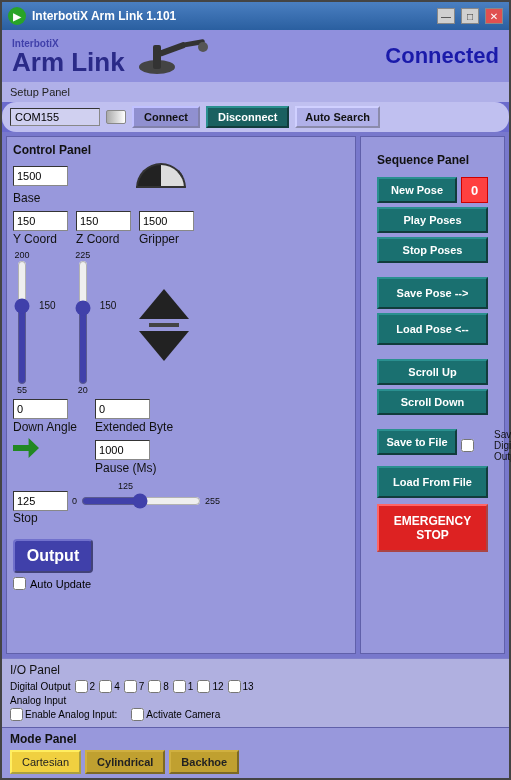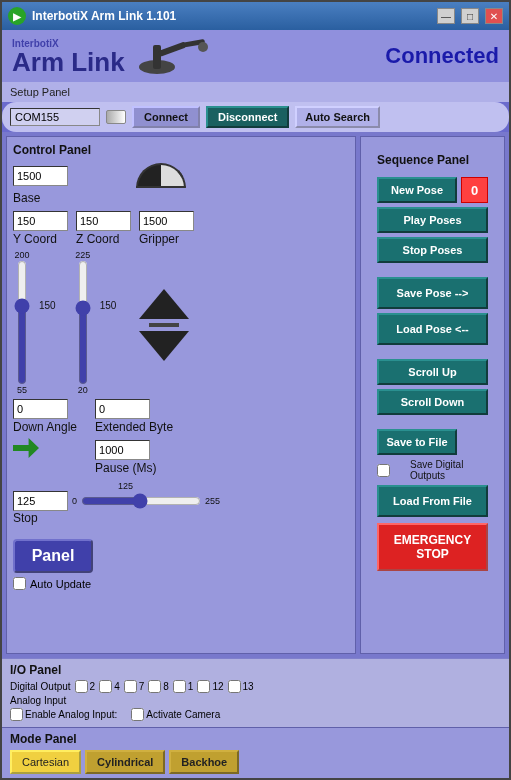--- a/index.html
+++ b/index.html
@@ -352,21 +352,21 @@
       font-size: 10px;
       color: #111;
     }
     .io-panel {
       background: #b0b0e0;
       padding: 4px 8px;
       border-top: 1px solid #8080cc;
     }
     .io-title {
       font-size: 12px;
-      font-weight: bold;
+      font-weight: normal;
       color: #111;
       margin-bottom: 3px;
     }
     .io-row {
       display: flex;
       align-items: center;
       gap: 4px;
       margin-bottom: 2px;
       font-size: 10px;
     }
@@ -534,21 +534,21 @@
         <div class="delta-row">
           <input class="value-input" type="text" value="125" style="">
           <span style="font-size:9px;color:#111;">0</span>
           <input type="range" min="0" max="255" value="125" style="width: 120px; height: 14px;">
           <span style="font-size:9px;color:#111;">255</span>
         </div>
         <span class="coord-label">Stop</span>
       </div>
 
       <div style="display:flex;flex-direction:column;align-items:flex-start;margin-top:6px;">
-        <button class="btn-update">Panel</button>
+        <button class="btn-update">Output</button>
         <div class="auto-update-row">
           <input type="checkbox" style="">
           <span>Auto Update</span>
         </div>
       </div>
     </div>
 
     <div class="sequence-panel">
       <div class="panel-title">Sequence Panel</div>
 
@@ -565,21 +565,21 @@
       <button class="save-pose-btn">Save Pose --&gt;</button>
       <button class="save-pose-btn">Load Pose &lt;--</button>
 
       <div style="height:6px;"></div>
 
       <button class="seq-btn">Scroll Up</button>
       <button class="seq-btn">Scroll Down</button>
 
       <div style="height:6px;"></div>
 
-      <div style="display:flex;align-items:flex-start;gap:4px;flex-direction:column;">
+      <div style="display:flex;align-items:flex-start;gap:4px;">
         <button class="seq-btn" style="width:80px;flex-shrink:0;">Save to File</button>
         <div class="save-checkbox-row">
           <input type="checkbox" style="">
           <span>Save Digital Outputs</span>
         </div>
       </div>
 
       <button class="save-pose-btn">Load From File</button>
 
       <button class="btn-emergency">EMERGENCY STOP</button>

